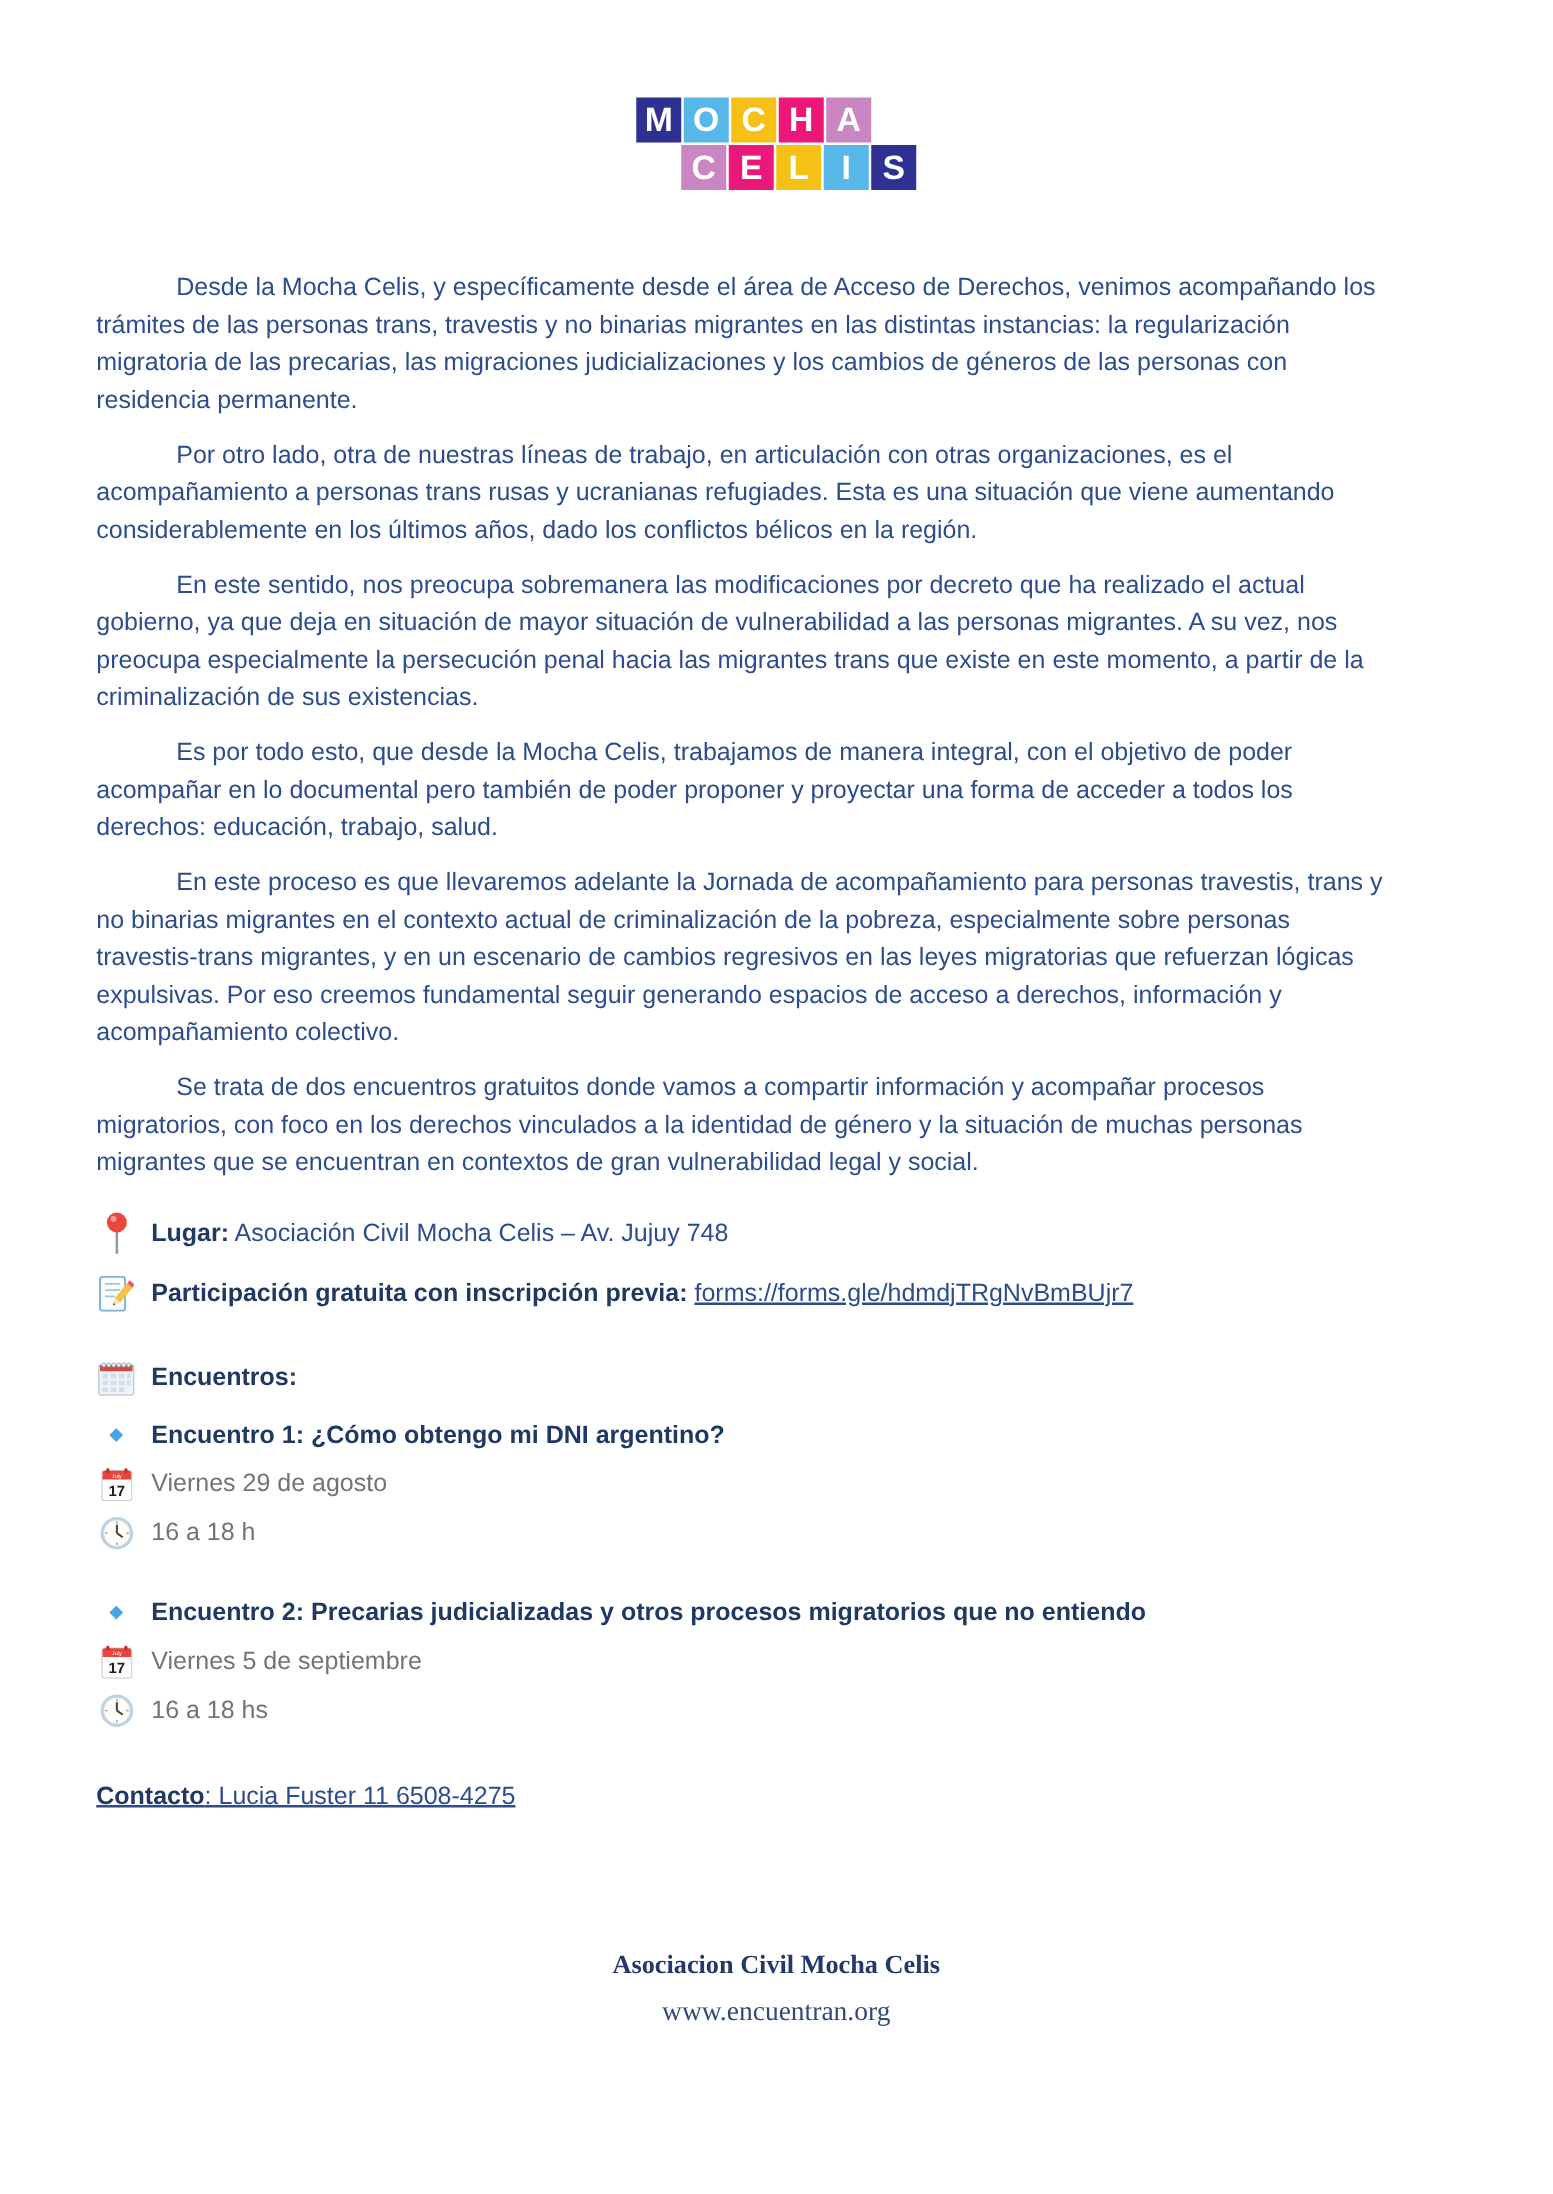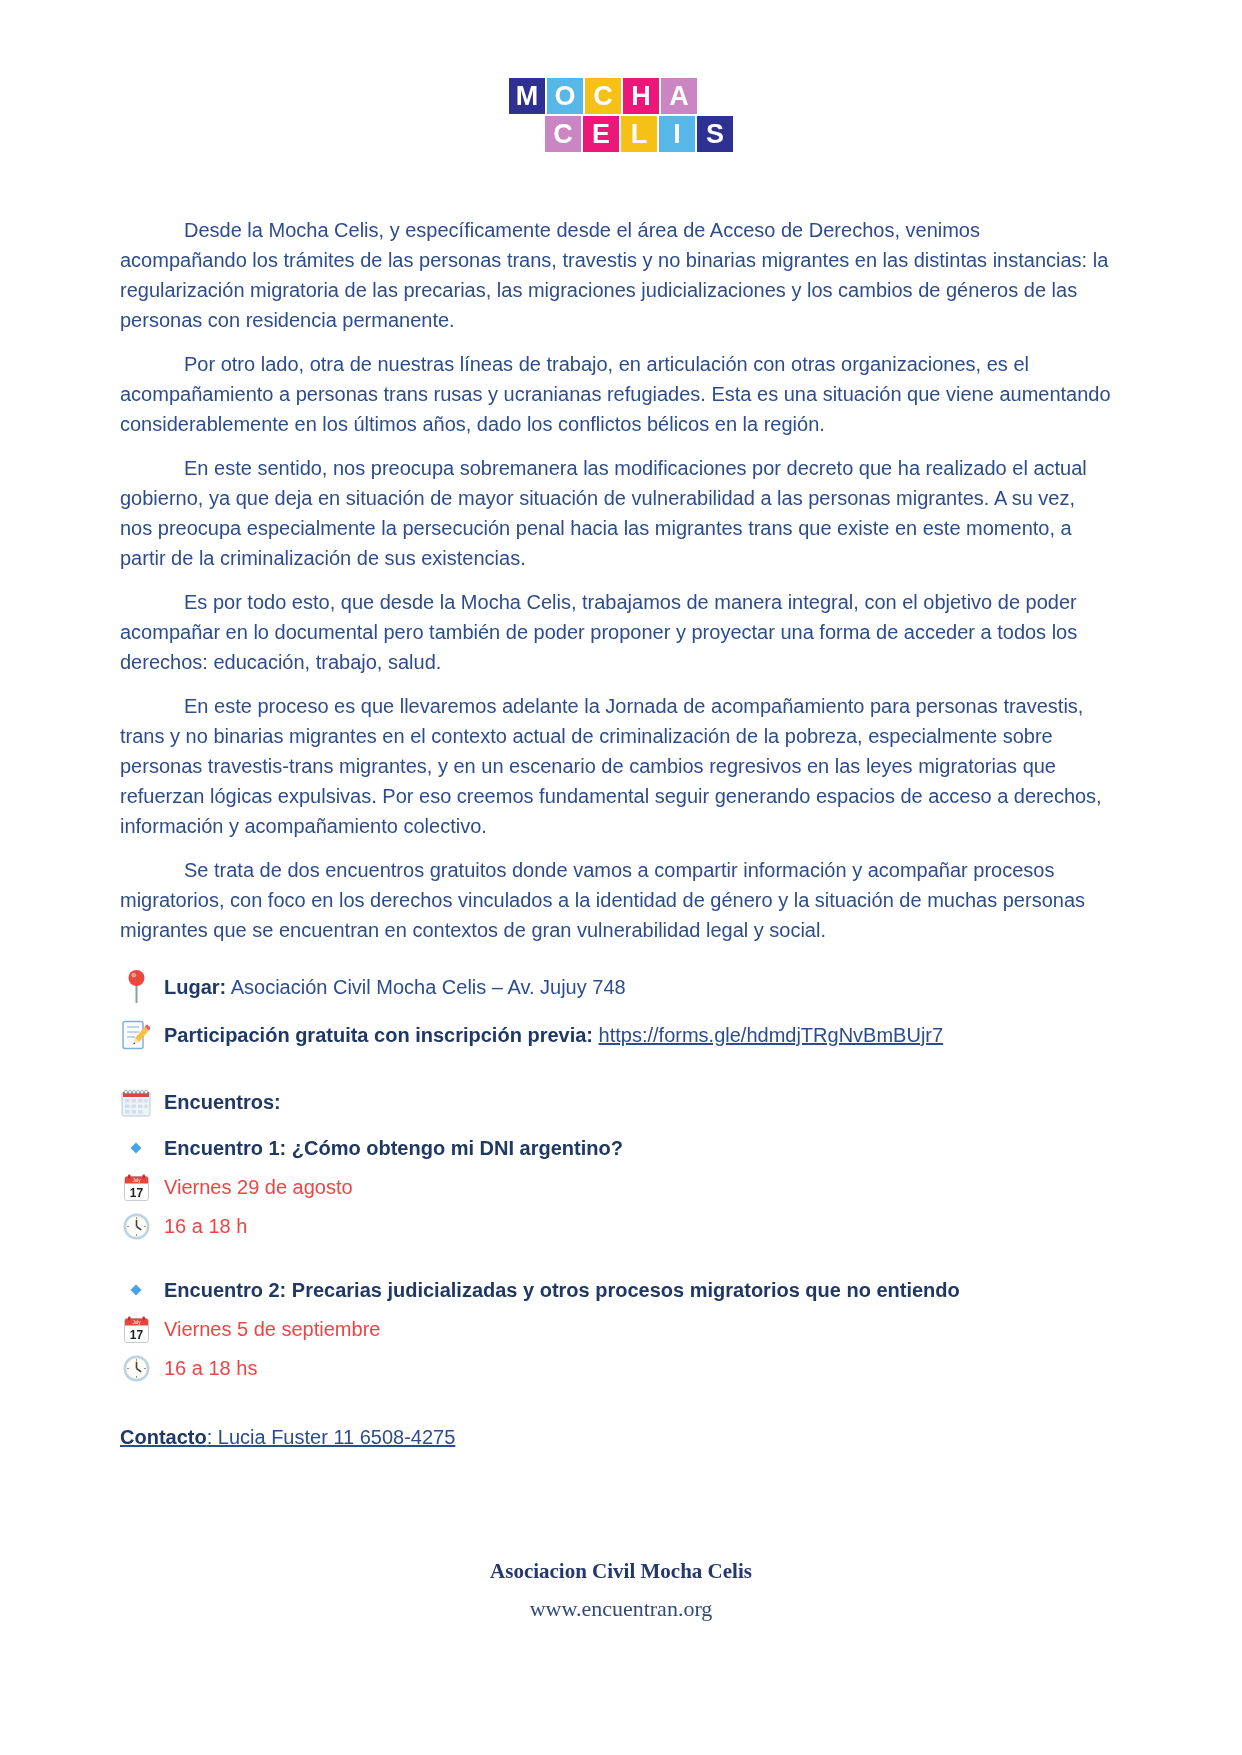--- a/index.html
+++ b/index.html
@@ -16,21 +16,21 @@
   .logo{margin-top:78px;display:flex;flex-direction:column;align-items:center;gap:2px;}
   .logo-row{display:flex;gap:2px;}
   .logo-row.row1{transform:translateX(-18px);}
   .logo-row.row2{transform:translateX(18px);}
   .tile{
     width:36px;height:36px;display:flex;align-items:center;justify-content:center;
     color:#ffffff;font-weight:800;font-size:27px;line-height:1;
     font-family:"Liberation Sans", sans-serif;
   }
   
-  .content{padding:0 130px 0 120px;}
+  .content{padding:0 130px 0 77px;}
   .paragraphs{margin-top:63px;}
   .paragraphs p{
     margin:0 0 14px 0;
     text-indent:64px;
     font-size:20px;
     line-height:30px;
     color:#2d4c8e;
     text-align:left;
   }
   strong{color:#1f3864;font-weight:700;}
@@ -40,21 +40,21 @@
   .icon-cell{width:32px;display:flex;justify-content:center;align-items:center;flex:none;}
   .info-row p{margin:0;font-size:20px;line-height:28px;color:#2d4c8e;}
   a.reg-link{color:#2d4c8e;text-decoration:underline;cursor:pointer;}
   
   .encuentros{margin-top:34px;}
   .enc-heading{display:flex;align-items:center;gap:12px;margin-bottom:16px;}
   .enc-heading p{margin:0;font-size:20px;color:#1f3864;font-weight:700;}
   .enc-item{margin-bottom:34px;}
   .enc-item:last-of-type{margin-bottom:0;}
   .enc-row{display:flex;align-items:center;gap:12px;margin-bottom:9px;min-height:30px;}
-  .enc-row p{margin:0;font-size:20px;line-height:28px;color:#ef4444;}
+  .enc-row p{margin:0;font-size:20px;line-height:28px;color:#737373;}
   .enc-row p.title{color:#1f3864;font-weight:700;}
   
   .contact{margin:40px 0 0 0;font-size:20px;line-height:28px;color:#2d4c8e;text-decoration:underline;}
   
   .footer{
     margin-top:108px;text-align:center;
     font-family:"Liberation Serif", serif;color:#31497a;
   }
   .footer .org{font-weight:700;font-size:21px;color:#24386b;margin-bottom:12px;}
   .footer .line{font-size:22px;margin-bottom:10px;}
@@ -113,21 +113,21 @@
               <line x1="5" y1="17" x2="13" y2="17"></line>
             </g>
             <g transform="rotate(40 19 15)">
               <rect x="16.5" y="3" width="5.5" height="3.5" fill="#ef5b5b"></rect>
               <rect x="16.5" y="6.5" width="5.5" height="15" fill="#f7c046"></rect>
               <polygon points="16.5,21.5 22,21.5 19.2,27" fill="#f4e3c1"></polygon>
               <polygon points="18.3,25.2 20.2,25.2 19.2,27" fill="#4a3b32"></polygon>
             </g>
           </svg>
         </span>
-        <p><strong>Participación gratuita con inscripción previa: </strong><a class="reg-link">https://forms.gle/hdmdjTRgNvBmBUjr7</a></p>
+        <p><strong>Participación gratuita con inscripción previa: </strong><a class="reg-link">forms://forms.gle/hdmdjTRgNvBmBUjr7</a></p>
       </div>
     </section>
 
     <section class="encuentros">
       <div class="enc-heading">
         <span class="icon-cell">
           <svg width="30" height="30" viewBox="0 0 30 30">
             <rect x="1" y="5" width="28" height="24" rx="2" fill="#eef3f7" stroke="#b9c8d4"></rect>
             <rect x="2" y="5" width="26" height="5" fill="#cf4b41"></rect>
             <g fill="#f4f6f8" stroke="#8fa6b5" stroke-width="0.8">

